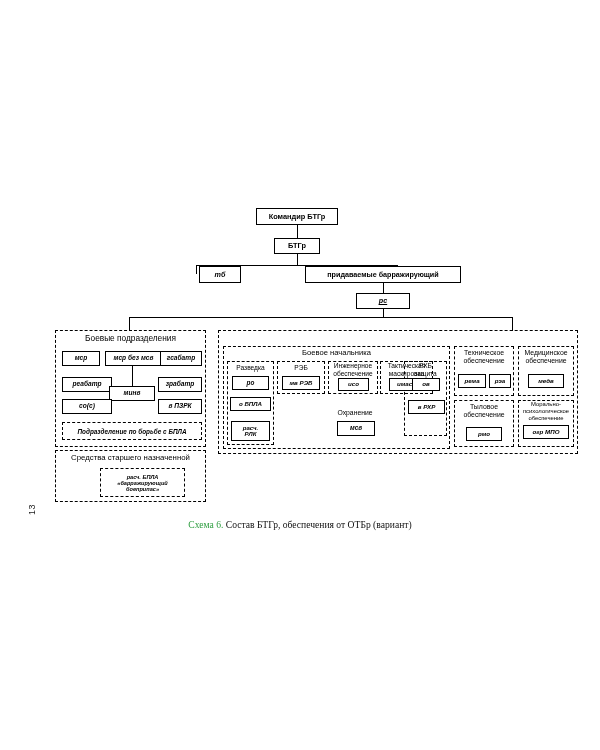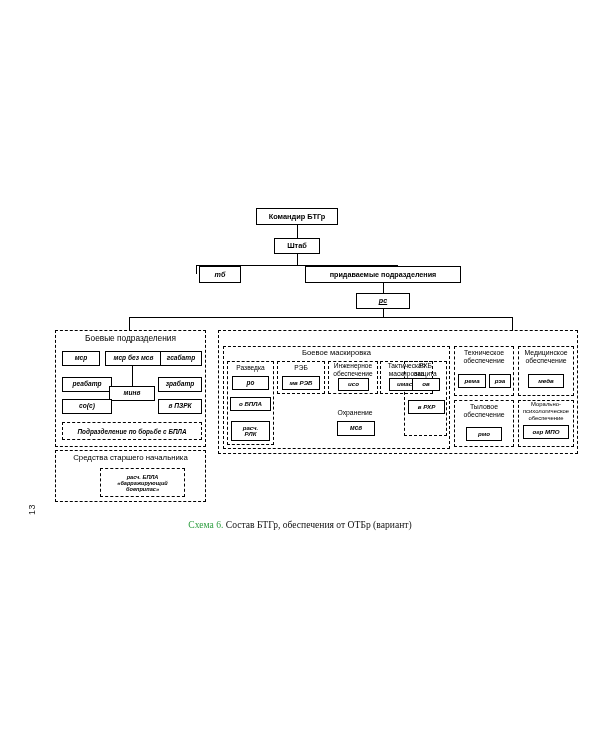--- a/index.html
+++ b/index.html
@@ -85,30 +85,30 @@
 <body>
 
 <div id="page">
 
   <div id="page-num">13</div>
 
   <div class="box norm" style="left:256px;top:208px;width:82px;height:17px;font-size:7.4px;">Командир БТГр</div>
 
   <div class="ln v" style="left:296.5px;top:225px;height:13px;"></div>
 
-  <div class="box norm" style="left:274px;top:238px;width:46px;height:16px;font-size:7.4px;">Штаб</div>
+  <div class="box norm" style="left:274px;top:238px;width:46px;height:16px;font-size:7.4px;">БТГр</div>
 
   <div class="ln v" style="left:296.5px;top:254px;height:11px;"></div>
   <div class="ln h" style="left:196px;top:264.5px;width:202px;"></div>
   <div class="ln v" style="left:196px;top:264.5px;height:9px;"></div>
   <div class="ln v" style="left:397px;top:264.5px;height:9px;"></div>
 
   <div class="box ital" style="left:199px;top:266px;width:42px;height:17px;font-size:7.2px;">тб</div>
 
-  <div class="box norm" style="left:305px;top:266px;width:156px;height:17px;font-size:7.2px;">придаваемые подразделения</div>
+  <div class="box norm" style="left:305px;top:266px;width:156px;height:17px;font-size:7.2px;">придаваемые барражирующий</div>
 
   <div class="ln v" style="left:382.5px;top:283px;height:10px;"></div>
 
   <div class="box ital" style="left:356px;top:293px;width:54px;height:16px;font-size:7.2px;text-decoration:underline;">рс</div>
 
   <div class="ln v" style="left:382.5px;top:309px;height:8px;"></div>
   <div class="ln h" style="left:129px;top:316.5px;width:384px;"></div>
   <div class="ln v" style="left:129px;top:316.5px;height:14px;"></div>
   <div class="ln v" style="left:512px;top:316.5px;height:14px;"></div>
 
@@ -126,32 +126,32 @@
   <div class="ln v" style="left:131.5px;top:366px;height:20px;"></div>
 
   <div class="box ital" style="left:62px;top:399px;width:50px;height:15px;font-size:6.6px;">со(с)</div>
   <div class="box ital" style="left:158px;top:399px;width:44px;height:15px;font-size:6.6px;">в ПЗРК</div>
 
   <div class="dash thin" style="left:62px;top:422px;width:140px;height:18px;display:flex;align-items:center;justify-content:center;">
     <span class="ital" style="font-size:6.4px;">Подразделение по борьбе с БПЛА</span>
   </div>
 
   <div class="dash" style="left:55px;top:450px;width:151px;height:52px;"></div>
-  <div class="dash-title" style="left:55px;top:454px;width:151px;font-size:7.8px;">Средства старшего начальника</div>
+  <div class="dash-title" style="left:55px;top:454px;width:151px;font-size:7.8px;">Средства старшего назначенной</div>
 
   <div class="dash thin" style="left:100px;top:468px;width:85px;height:29px;display:flex;flex-direction:column;align-items:center;justify-content:center;">
     <span class="ital" style="font-size:5.6px;">расч. БПЛА</span>
     <span class="ital" style="font-size:5.6px;">«барражирующий</span>
     <span class="ital" style="font-size:5.6px;">боеприпас»</span>
   </div>
 
   <div class="dash" style="left:218px;top:330px;width:360px;height:124px;"></div>
 
   <div class="dash" style="left:223px;top:346px;width:227px;height:103px;"></div>
-  <div class="dash-title" style="left:223px;top:349px;width:227px;font-size:7.6px;">Боевое маскировка</div>
+  <div class="dash-title" style="left:223px;top:349px;width:227px;font-size:7.6px;">Боевое начальника</div>
 
   <div class="dash thin" style="left:227px;top:361px;width:47px;height:84px;"></div>
   <div class="sub-title" style="left:227px;top:364px;width:47px;">Разведка</div>
   <div class="box ital thin" style="left:232px;top:376px;width:37px;height:14px;font-size:6.4px;">ро</div>
   <div class="box ital thin" style="left:230px;top:397px;width:41px;height:14px;font-size:6.2px;">о БПЛА</div>
   <div class="box thin" style="left:231px;top:421px;width:39px;height:20px;flex-direction:column;">
     <span class="ital" style="font-size:6.1px;">расч.</span>
     <span class="ital" style="font-size:6.1px;">РЛК</span>
   </div>
 

